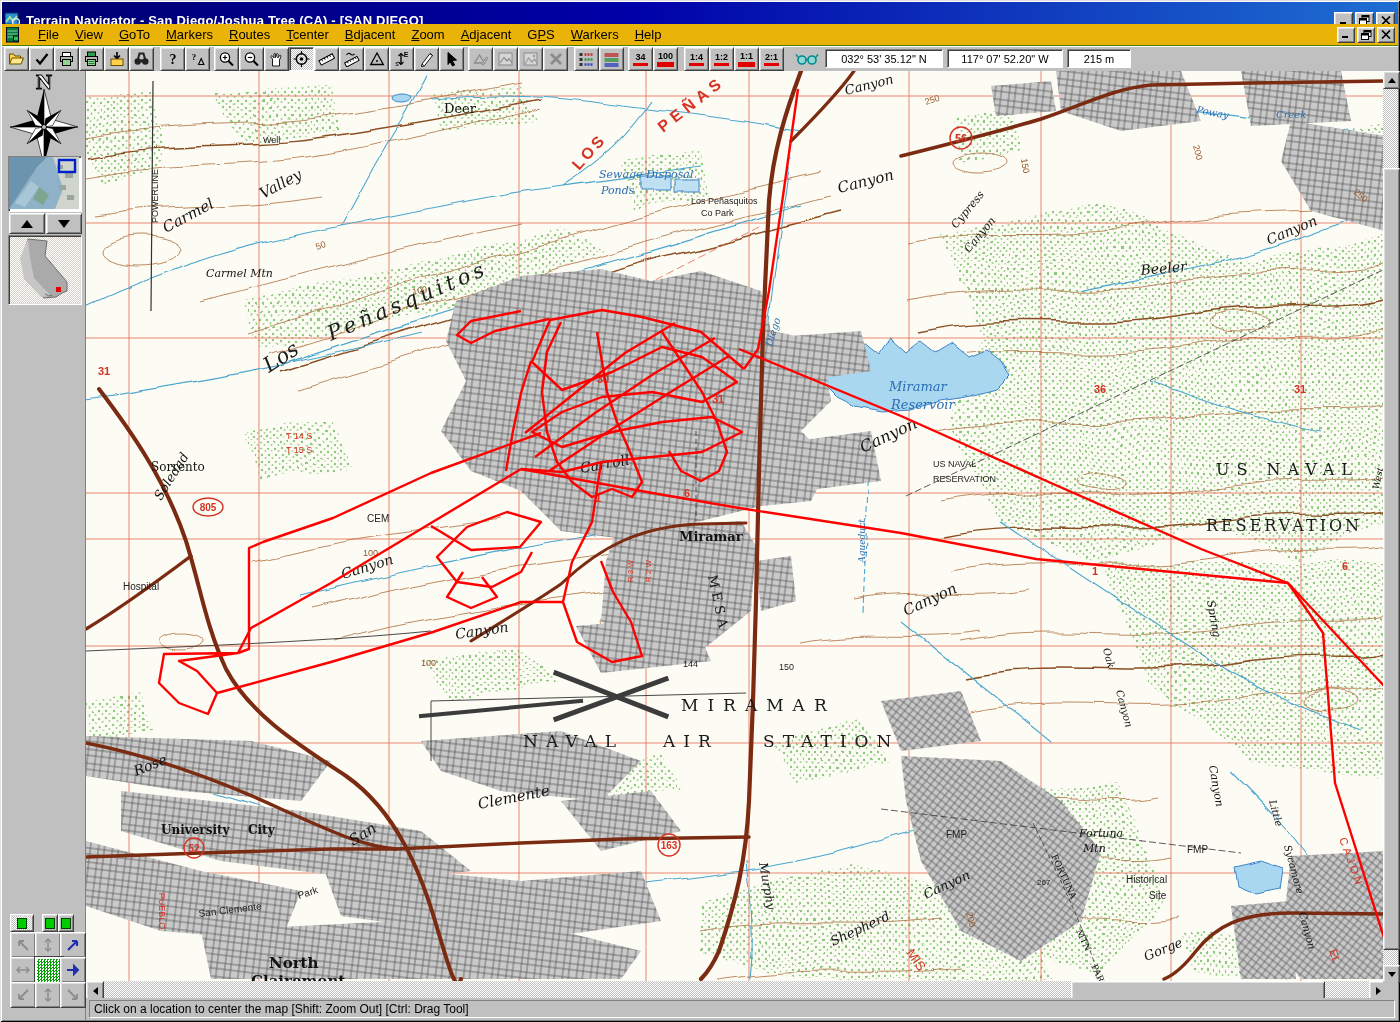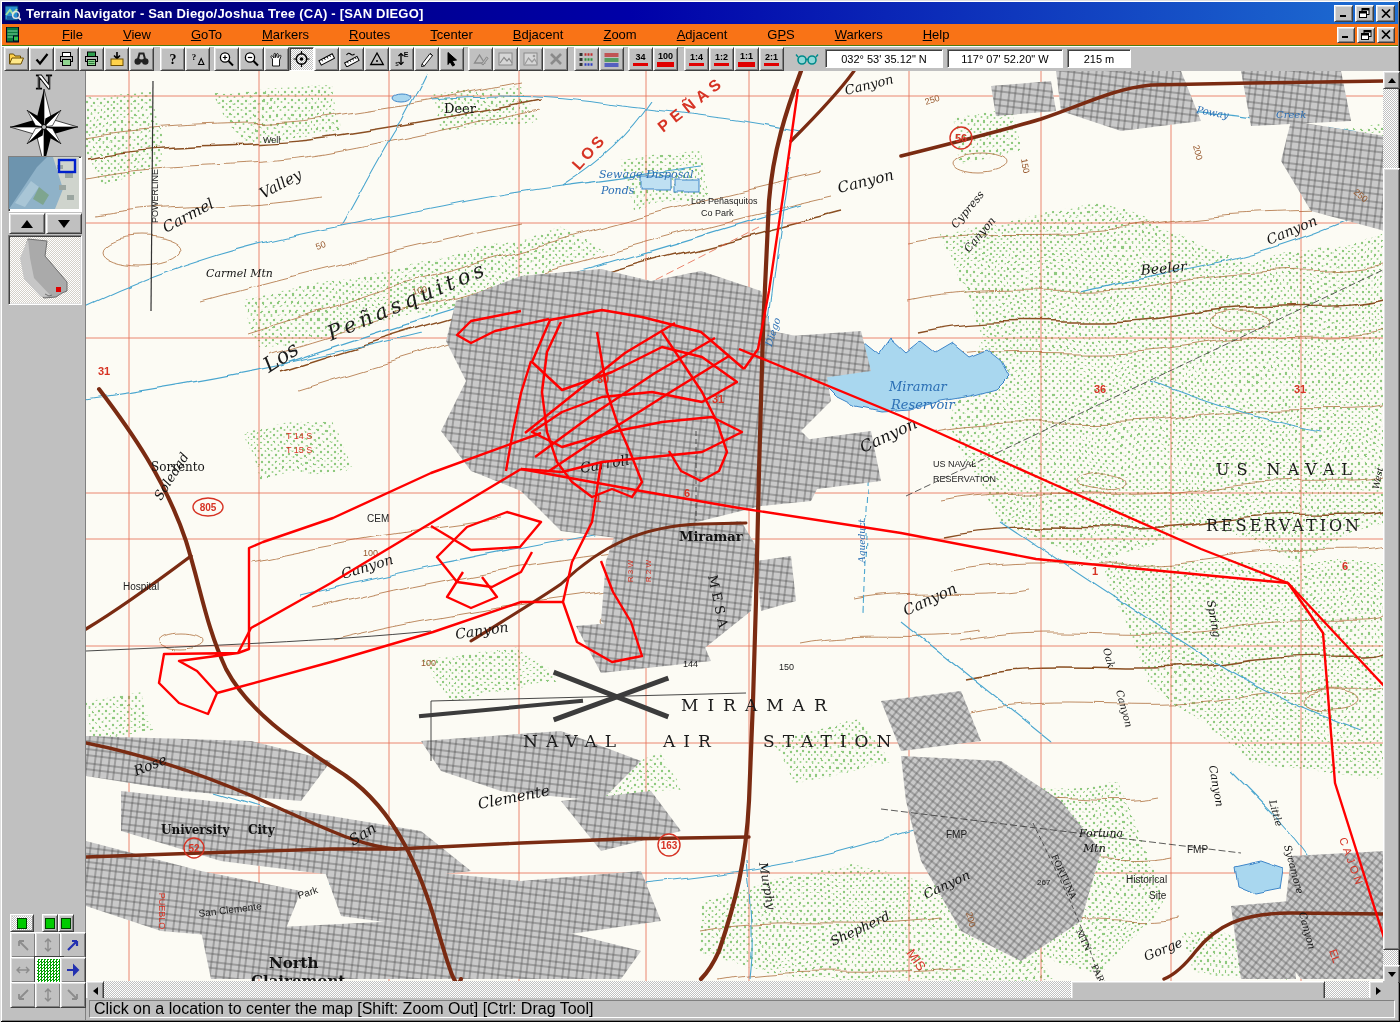--- a/index.html
+++ b/index.html
@@ -11,27 +11,27 @@
           box-shadow:inset 1px 1px 0 #dfdfdf, inset -1px -1px 0 #808080;}
   .sunken{background:#c0c0c0;border:1px solid;border-color:#808080 #fff #fff #808080;
           box-shadow:inset 1px 1px 0 #404040, inset -1px -1px 0 #dfdfdf;}
   .well{background:#fff;border:1px solid;border-color:#808080 #fff #fff #808080;
         box-shadow:inset 1px 1px 0 #404040;}
   .dither{background-image:conic-gradient(#fff 25%,#c0c0c0 0 50%,#fff 0 75%,#c0c0c0 0);background-size:2px 2px;}
   .ditherlt{background-image:conic-gradient(#fff 25%,#d4d0c8 0 50%,#fff 0 75%,#d4d0c8 0);background-size:2px 2px;}
   
   .titlebar{position:absolute;left:2px;top:2px;right:2px;height:22px;
     background:linear-gradient(90deg,#00006e 0%,#0000a8 45%,#1e6fd2 100%);
-    display:flex;align-items:center;padding:0 3px;color:#fff;}
+    display:flex;align-items:center;padding:7px 3px;color:#fff;}
   .titlebar .ttl{font-weight:bold;font-size:13px;margin-left:5px;white-space:nowrap;letter-spacing:.2px;}
   .winbtns{margin-left:auto;display:flex;gap:2px;}
   .wbtn{width:17px;height:15px;display:flex;align-items:center;justify-content:center;}
   
-  .menubar{position:absolute;left:2px;top:24px;right:2px;height:21px;background:#f97316;
-    display:flex;align-items:center;border-bottom:4px solid #4d7c0f;padding:0 3px;gap:24px;}
+  .menubar{position:absolute;left:2px;top:24px;right:2px;height:21px;background:#eab308;
+    display:flex;align-items:center;border-bottom:4px solid #4d7c0f;padding:0 3px;}
   .menu-item{font-size:13px;color:#000;padding:2px 8px;white-space:nowrap;}
   .menu-item .u{text-decoration:underline;}
   .menubar .winbtns .wbtn{width:16px;height:14px;}
   .sysicon{width:17px;height:16px;margin-right:8px;}
   
   .toolbar{position:absolute;left:2px;top:46px;right:2px;height:25px;background:#c0c0c0;
     display:flex;align-items:center;padding-left:2px;border-bottom:1px solid #404040;
     box-shadow:inset 0 1px 0 #fff;}
   .tbtn{width:23px;height:22px;display:flex;align-items:center;justify-content:center;flex:0 0 auto;}
   .tbtn.pressed{border-color:#808080 #fff #fff #808080;box-shadow:inset 1px 1px 0 #404040;}
@@ -63,21 +63,21 @@
   .sbtrack{position:absolute;background-image:conic-gradient(#fff 25%,#c0c0c0 0 50%,#fff 0 75%,#c0c0c0 0);background-size:2px 2px;}
   .sbbtn{position:absolute;display:flex;align-items:center;justify-content:center;}
   .sb-corner{position:absolute;right:2px;bottom:24px;width:15px;height:17px;background:#c0c0c0;}
   .arr{width:0;height:0;}
   .arr.up{border-left:4px solid transparent;border-right:4px solid transparent;border-bottom:5px solid #000;}
   .arr.down{border-left:4px solid transparent;border-right:4px solid transparent;border-top:5px solid #000;}
   .arr.left{border-top:4px solid transparent;border-bottom:4px solid transparent;border-right:5px solid #000;}
   .arr.right{border-top:4px solid transparent;border-bottom:4px solid transparent;border-left:5px solid #000;}
   
   .statusbar{position:absolute;left:86px;right:2px;bottom:2px;height:22px;background:#c0c0c0;display:flex;align-items:center;padding:0 3px;}
-  .status-field{flex:1;height:16px;display:flex;align-items:center;padding:0 4px;font-size:16px;color:#000;
+  .status-field{flex:1;height:16px;display:flex;align-items:center;padding:0 4px;font-size:12px;color:#000;
     border:1px solid;border-color:#808080 #fff #fff #808080;background:#c0c0c0;white-space:nowrap;}
   
   text{user-select:none;}
   .t-name{font-family:"DejaVu Serif","Liberation Serif",serif;fill:#141414;}
   .t-it{font-family:"DejaVu Serif","Liberation Serif",serif;font-style:italic;fill:#141414;}
   .t-big{font-family:"DejaVu Serif","Liberation Serif",serif;fill:#1a1a1a;}
   .t-town{font-family:"DejaVu Serif","Liberation Serif",serif;font-weight:bold;fill:#111;}
   .t-sm{font-family:"Liberation Sans",sans-serif;fill:#222;}
   .t-blue{font-family:"DejaVu Serif","Liberation Serif",serif;font-style:italic;fill:#2b6fb5;}
   .t-red{font-family:"Liberation Sans",sans-serif;fill:#d63324;}

